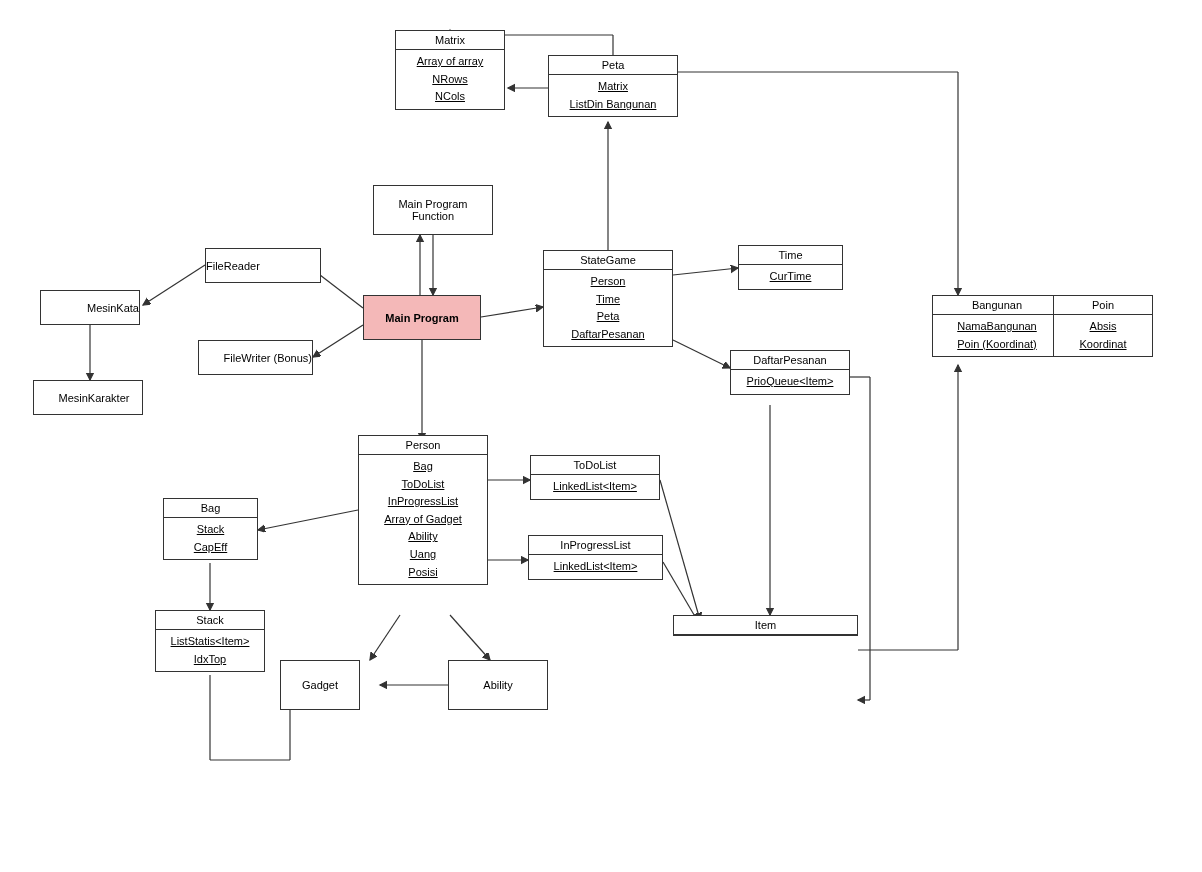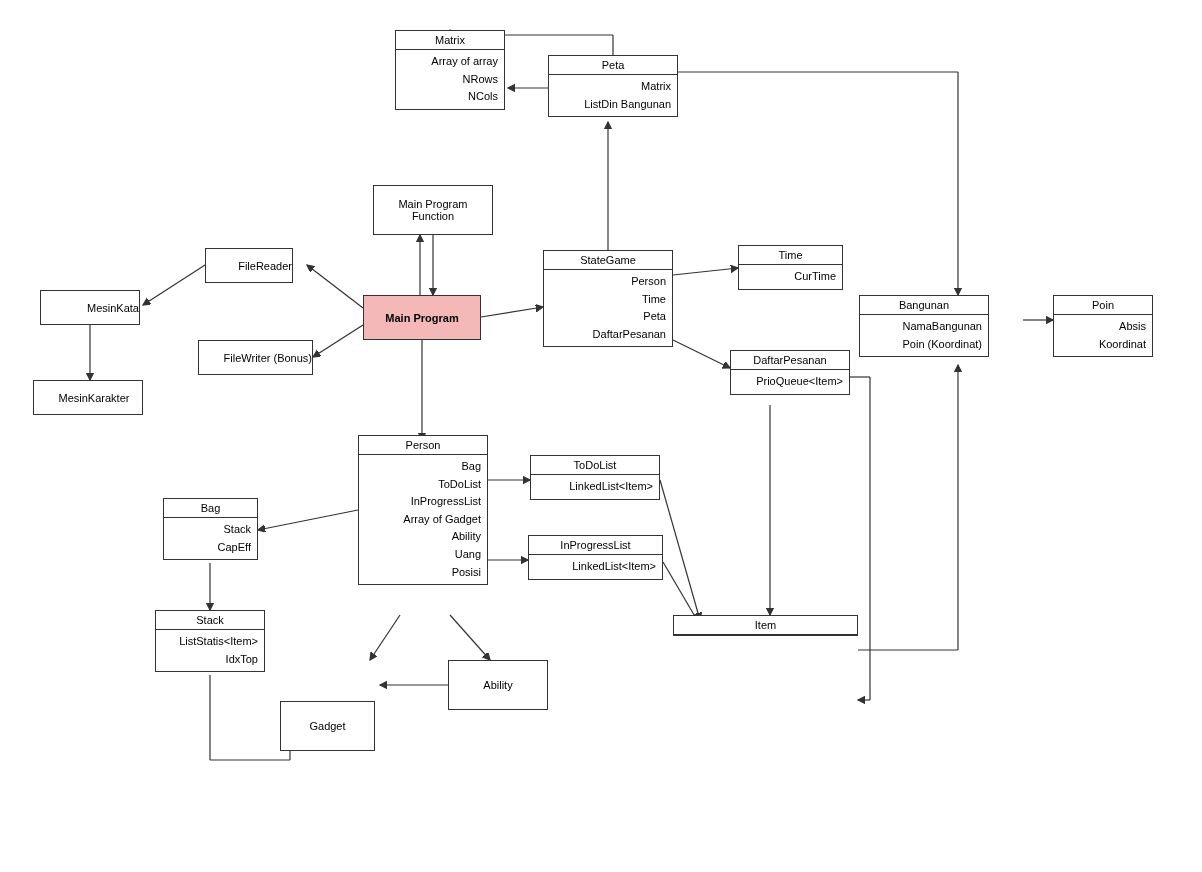--- a/index.html
+++ b/index.html
@@ -26,22 +26,23 @@
       text-align: center;
       font-size: 11px;
     }
     .box .box-title {
       padding: 3px 6px;
       font-weight: normal;
       border-bottom: 1px solid #333;
     }
     .box .box-body {
       padding: 3px 6px;
-      text-align: right;
+      text-align: center;
       line-height: 1.6;
+      text-decoration: underline;
     }
     .box.pink-bg {
       background: #f4b8b8;
     }
     svg.arrows {
       position: absolute;
       top: 0; left: 0;
       width: 1202px;
       height: 872px;
       pointer-events: none;
@@ -178,21 +179,21 @@
     </div>
   </div>
 
   <div class="box" style="left:730px; top:350px; width:120px;">
     <div class="box-title">DaftarPesanan</div>
     <div class="box-body">
       <div>PrioQueue&lt;Item&gt;</div>
     </div>
   </div>
 
-  <div class="box" style="left:205px; top:248px; width:88px; height:35px; display:flex; align-items:center; justify-content:flex-end;">
+  <div class="box" style="left:205px; top:248px; width:116px; height:35px; display:flex; align-items:center; justify-content:flex-start;">
     <div>FileReader</div>
   </div>
 
   <div class="box" style="left:198px; top:340px; width:115px; height:35px; display:flex; align-items:center; justify-content:flex-end;">
     <div>FileWriter (Bonus)</div>
   </div>
 
   <div class="box" style="left:40px; top:290px; width:100px; height:35px; display:flex; align-items:center; justify-content:flex-end;">
     <div>MesinKata</div>
   </div>
@@ -237,33 +238,33 @@
   </div>
 
   <div class="box" style="left:155px; top:610px; width:110px;">
     <div class="box-title">Stack</div>
     <div class="box-body">
       <div>ListStatis&lt;Item&gt;</div>
       <div>IdxTop</div>
     </div>
   </div>
 
-  <div class="box" style="left:280px; top:660px; width:95px; height:50px; display:flex; align-items:center; justify-content:center;margin-top:41px;">
+  <div class="box" style="left:280px; top:660px; width:80px; height:50px; display:flex; align-items:center; justify-content:center;">
     <div>Gadget</div>
   </div>
 
   <div class="box" style="left:448px; top:660px; width:100px; height:50px; display:flex; align-items:center; justify-content:center;">
     <div>Ability</div>
   </div>
 
   <div class="box" style="left:673px; top:615px; width:185px;">
     <div class="box-title">Item</div>
   </div>
 
-  <div class="box" style="left:859px; top:295px; width:130px;">
+  <div class="box" style="left:932px; top:295px; width:130px;">
     <div class="box-title">Bangunan</div>
     <div class="box-body">
       <div>NamaBangunan</div>
       <div>Poin (Koordinat)</div>
     </div>
   </div>
 
   <div class="box" style="left:1053px; top:295px; width:100px;">
     <div class="box-title">Poin</div>
     <div class="box-body">

